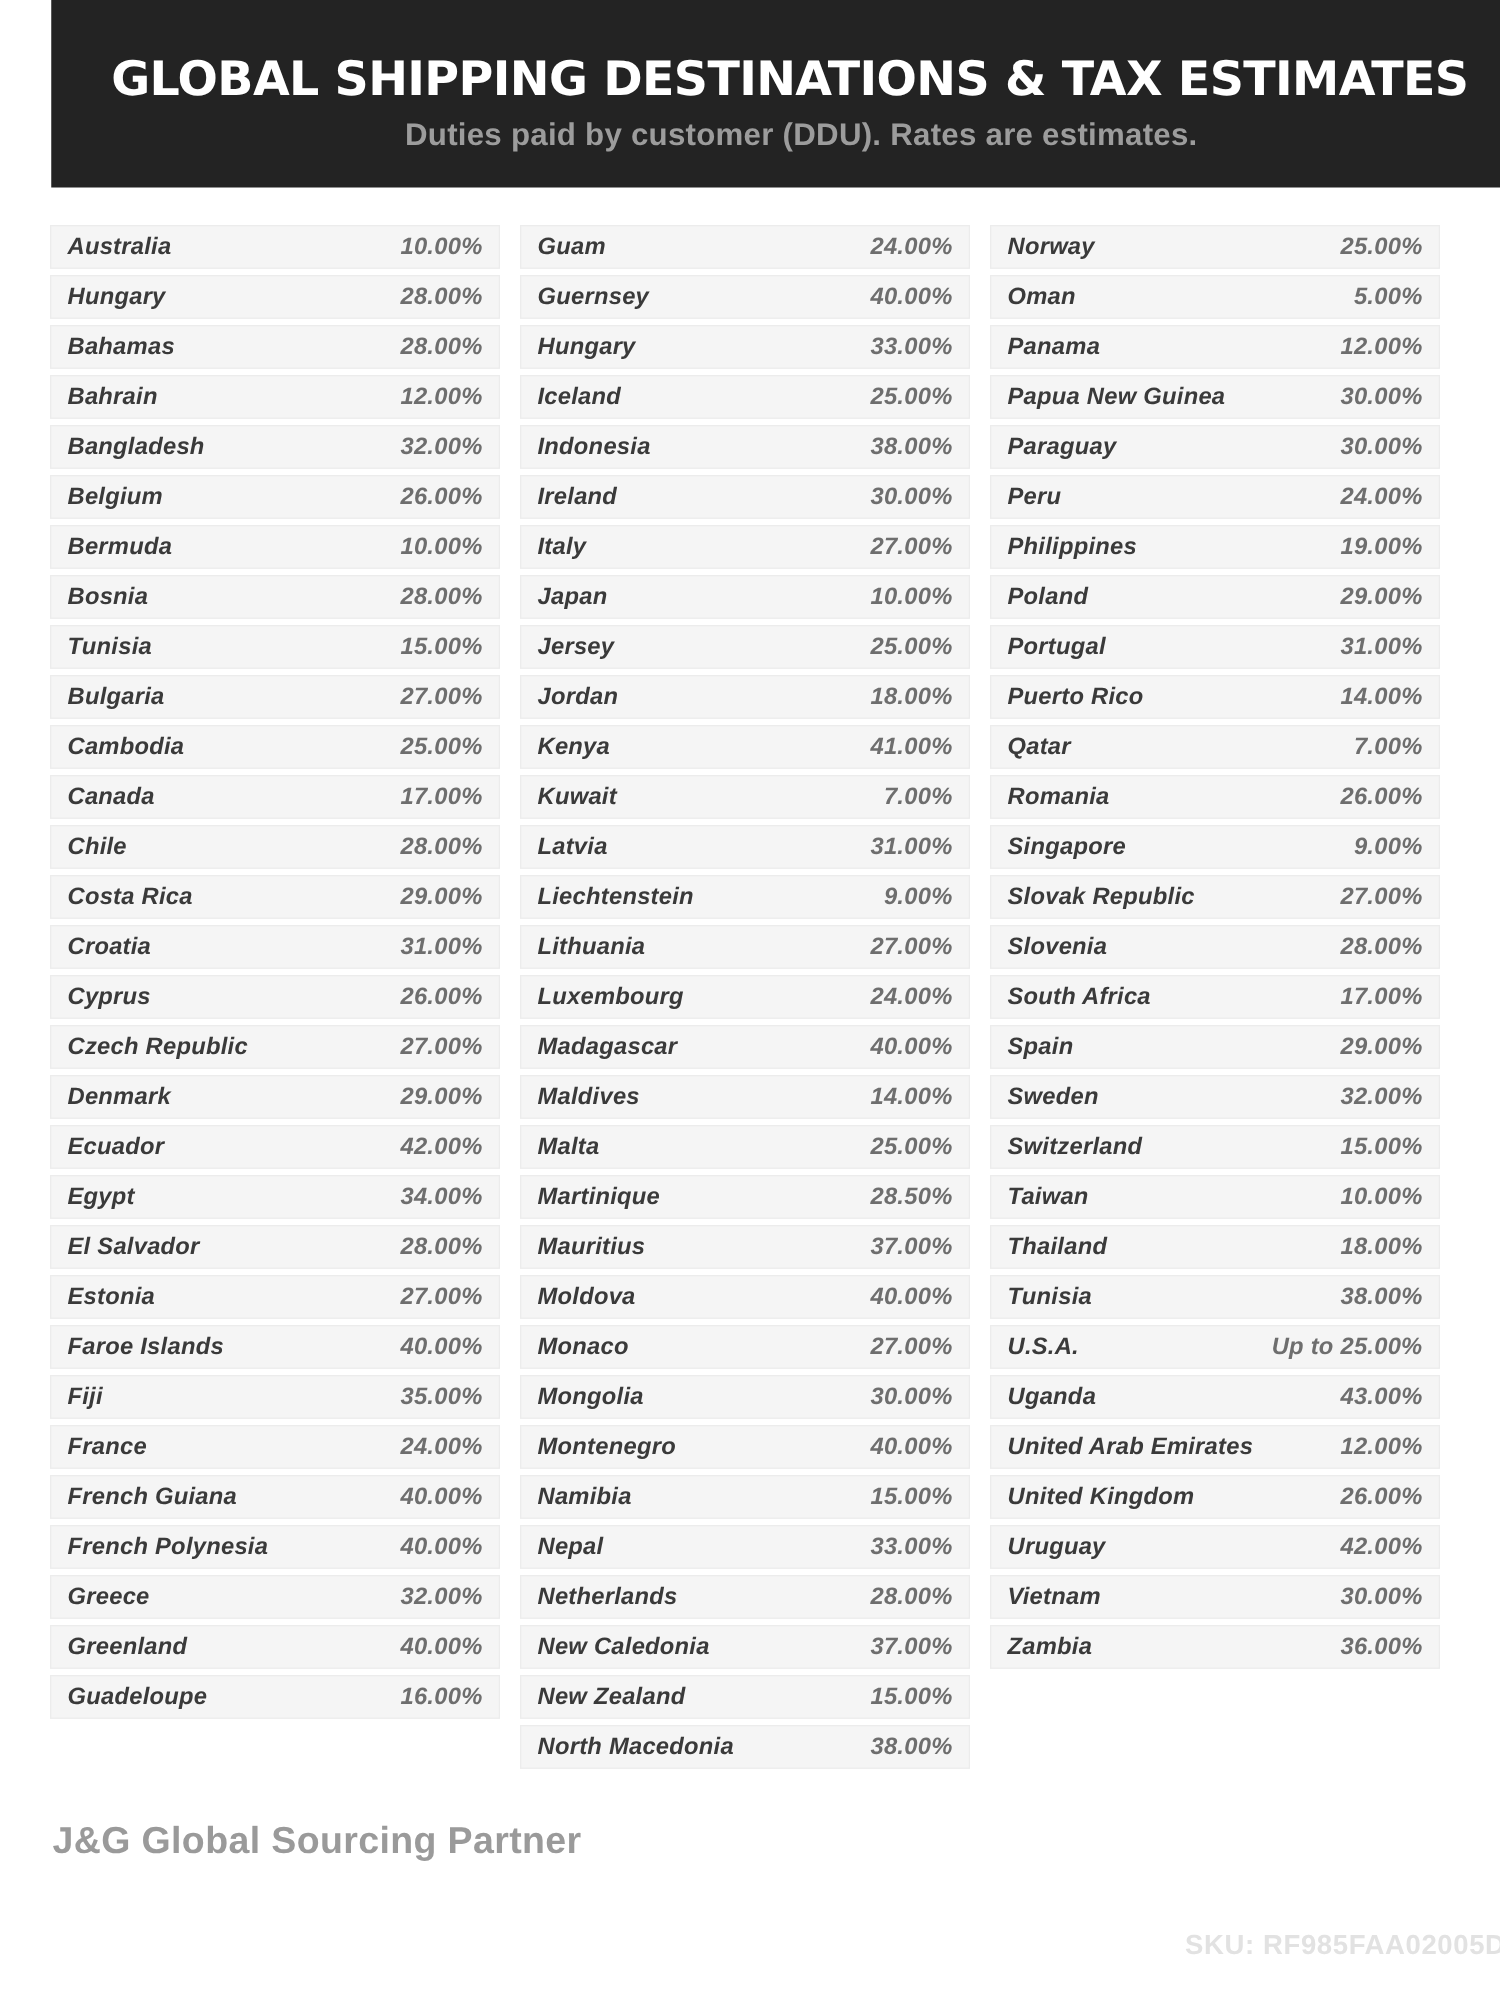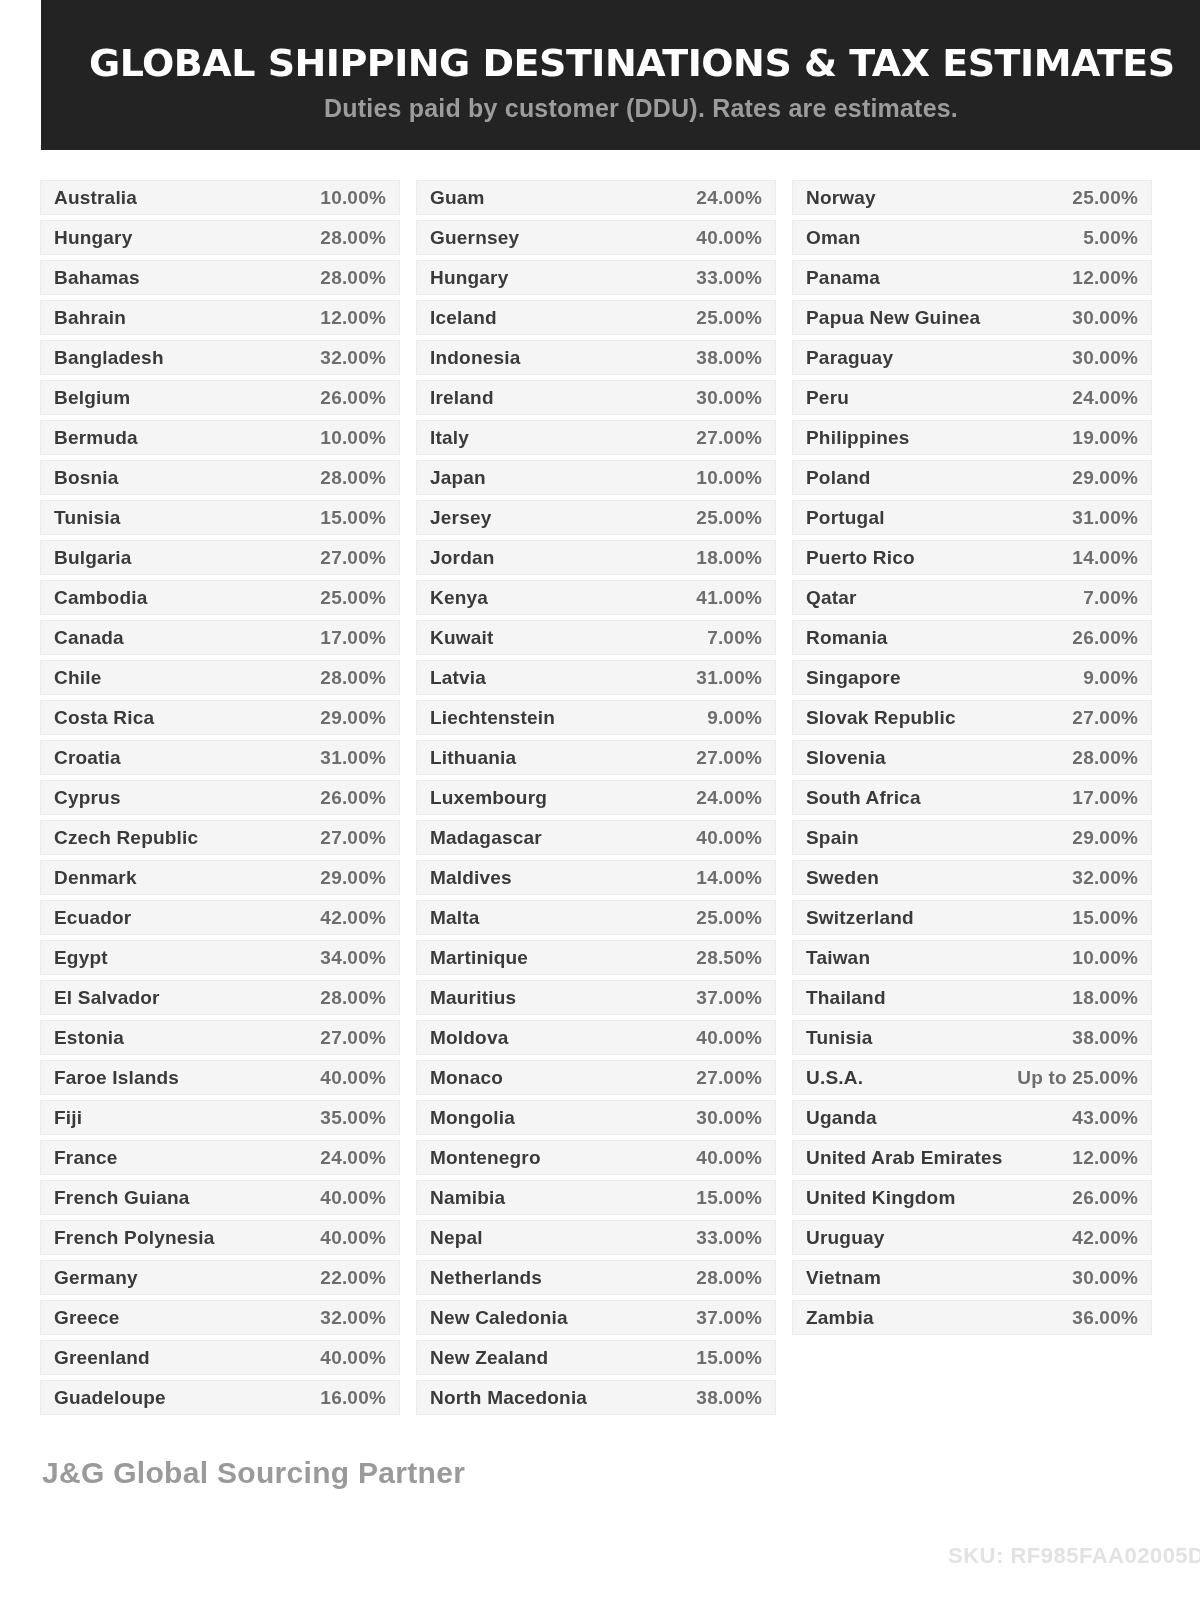--- a/index.html
+++ b/index.html
@@ -46,21 +46,21 @@
     white-space:nowrap;
     text-align:center;
   }
   .table{
     margin:30px 48px 0 40px;
     display:grid;
     grid-template-columns:repeat(3,1fr);
     column-gap:16px;
     align-items:start;
   }
-  .col{display:block;}
+  .col{display:block;font-style:italic;}
   .row{
     height:35px;
     margin-bottom:5px;
     background:var(--row-bg);
     border:1px solid var(--row-border);
     display:flex;
     justify-content:space-between;
     align-items:center;
     padding:0 13px;
     font-size:19px;
@@ -202,24 +202,20 @@
       </div>
       <div class="row">
         <span class="country">French Guiana</span>
         <span class="rate">40.00%</span>
       </div>
       <div class="row">
         <span class="country">French Polynesia</span>
         <span class="rate">40.00%</span>
       </div>
       <div class="row">
-        <span class="country">Germany</span>
-        <span class="rate">22.00%</span>
-      </div>
-      <div class="row">
         <span class="country">Greece</span>
         <span class="rate">32.00%</span>
       </div>
       <div class="row">
         <span class="country">Greenland</span>
         <span class="rate">40.00%</span>
       </div>
       <div class="row">
         <span class="country">Guadeloupe</span>
         <span class="rate">16.00%</span>

